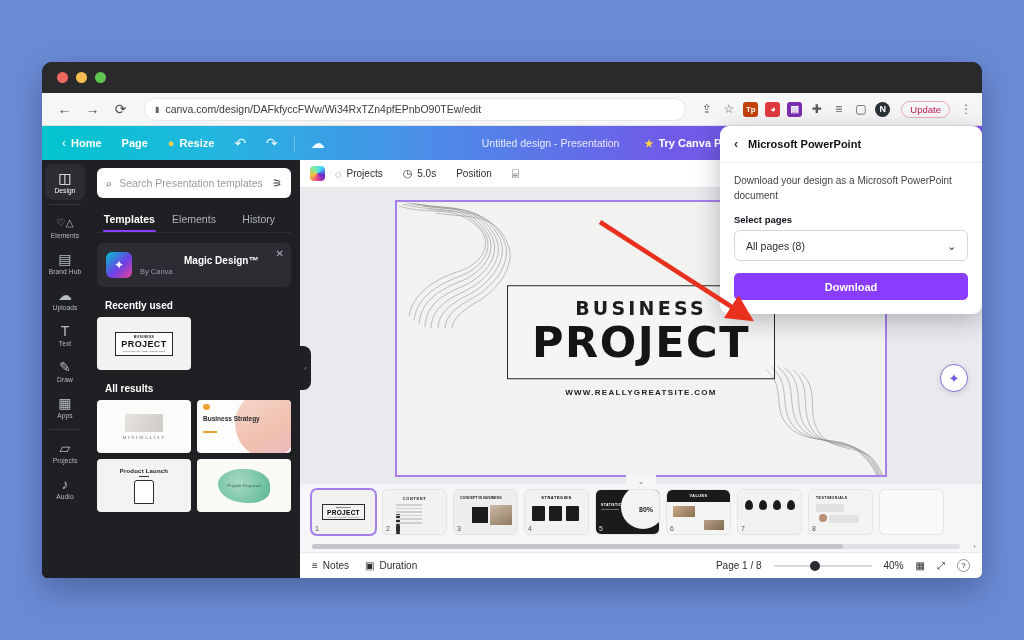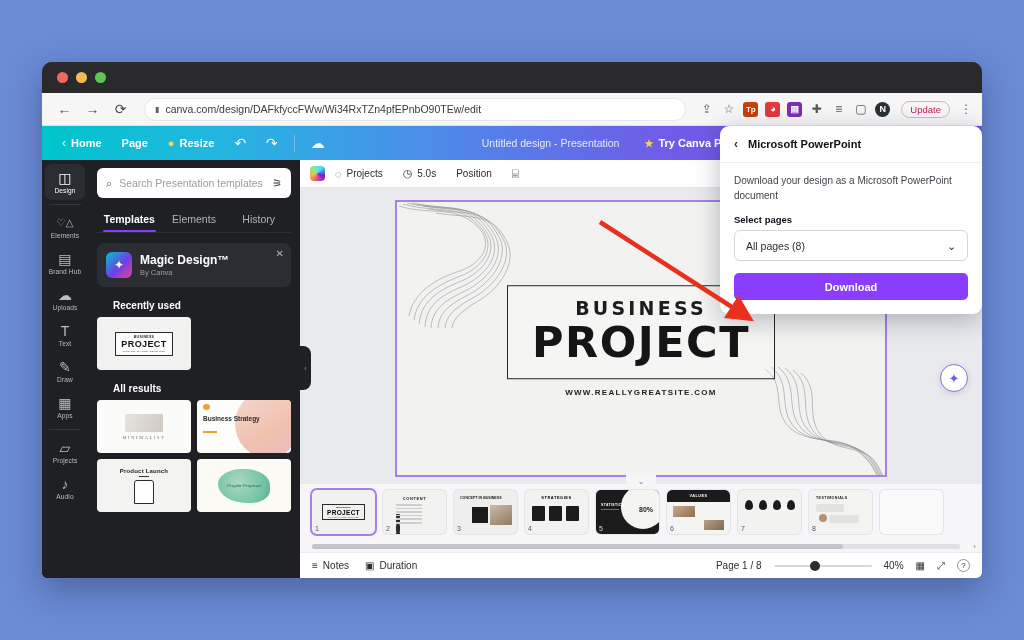--- a/index.html
+++ b/index.html
@@ -105,26 +105,26 @@
 
   .magic {
     margin-top: 10px; background:#2b2d33; border-radius:7px; padding:9px; position:relative;
   }
   .magic-head { display:flex; gap:8px; align-items:center; }
   .magic-logo {
     width:26px;height:26px;border-radius:6px;
     background:linear-gradient(135deg,#00c4cc,#6c3fe8 55%,#e84393);
     display:flex;align-items:center;justify-content:center;color:#fff;font-size:12px;
   }
-  .magic-title { font-size:12px; font-weight:700; color:#fff; }
+  .magic-title { font-size:10px; font-weight:700; color:#fff;margin-left:44px; }
   .magic-sub { font-size:7.5px; color:#9a9ca3; margin-top:1px; }
   .magic-body { font-size:8.6px; color:#c9cbd1; line-height:1.45; margin-top:8px; }
   .magic-x { position:absolute; right:7px; top:5px; color:#b0b3ba; font-size:10px; }
 
-  .sec-title { font-size:10px; font-weight:700; color:#fff; margin: 13px 16px 6px; }
+  .sec-title { font-size:10px; font-weight:700; color:#fff; margin: 13px 8px 6px; }
   .thumb { border-radius:4px; overflow:hidden; position:relative; background:#efefef; }
   .t-wide { width: 94px; height: 53px; }
   .grid2 { display:grid; grid-template-columns: 1fr 1fr; gap:6px; }
   .grid2 .thumb { width:100%; height:53px; }
 
   
   .tn-project { background:#f2f2f1; display:flex;align-items:center;justify-content:center; }
   .tn-project .bx { border:1px solid #2a2a2a; padding:2px 5px; text-align:center; background:rgba(255,255,255,.7);}
   .tn-project .b1 { font-size:3.4px; font-weight:700; letter-spacing:.4px; color:#222;}
   .tn-project .b2 { font-size:9px; font-weight:900; letter-spacing:.4px; color:#111; line-height:10px;}

